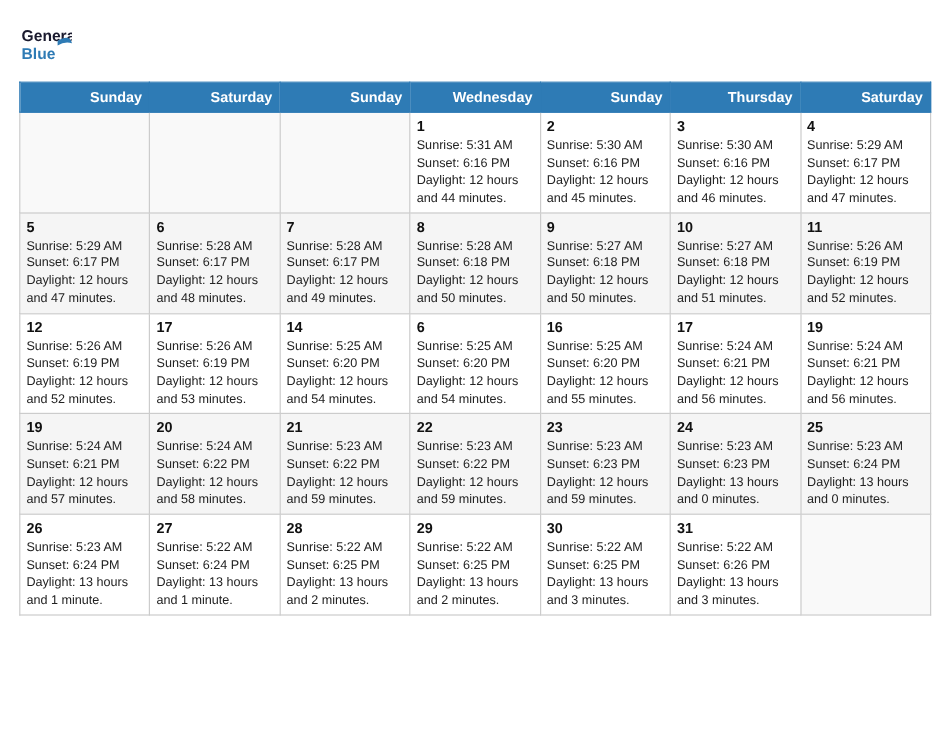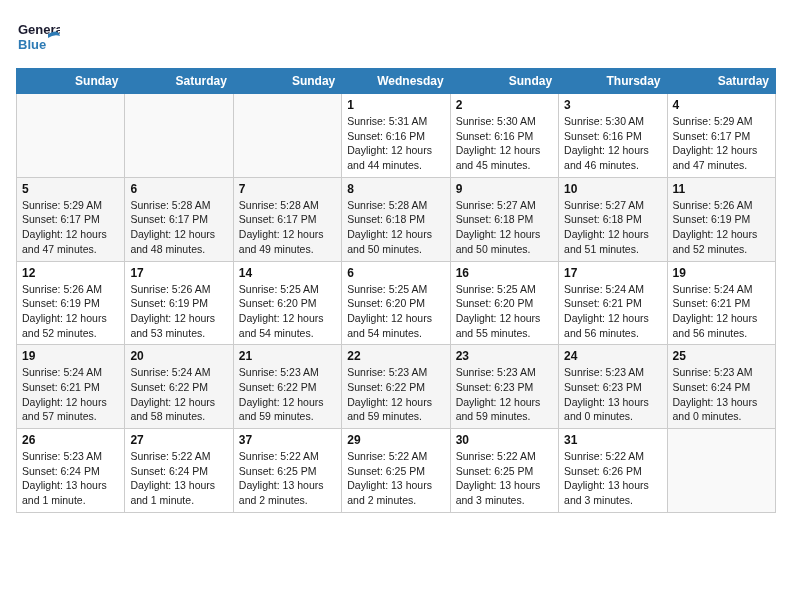--- a/index.html
+++ b/index.html
@@ -275,21 +275,21 @@
 Sunset: 6:24 PM
 Daylight: 13 hours and 1 minute.</div>
         </td>
         <td>
           <div class="day-num">27</div>
           <div class="day-info" style="white-space: pre-line;">Sunrise: 5:22 AM
 Sunset: 6:24 PM
 Daylight: 13 hours and 1 minute.</div>
         </td>
         <td>
-          <div class="day-num">37</div>
+          <div class="day-num">28</div>
           <div class="day-info" style="white-space: pre-line;">Sunrise: 5:22 AM
 Sunset: 6:25 PM
 Daylight: 13 hours and 2 minutes.</div>
         </td>
         <td>
           <div class="day-num">29</div>
           <div class="day-info" style="white-space: pre-line;">Sunrise: 5:22 AM
 Sunset: 6:25 PM
 Daylight: 13 hours and 2 minutes.</div>
         </td>

